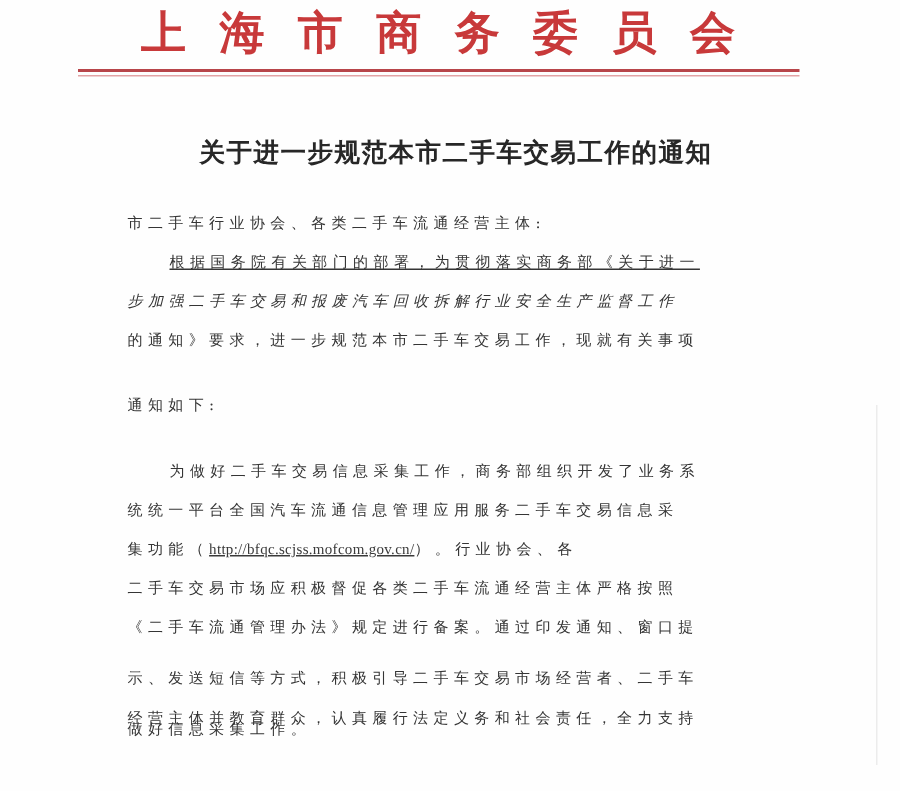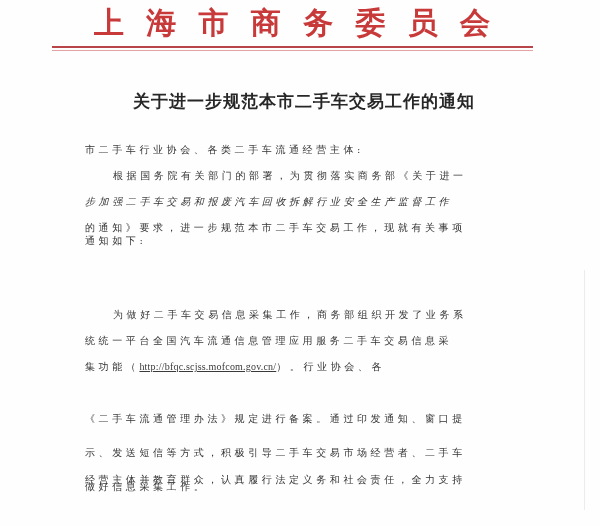--- a/index.html
+++ b/index.html
@@ -68,30 +68,31 @@
     <span>员</span>
     <span>会</span>
   </div>
 
   <div class="rule-thick"></div>
   <div class="rule-thin"></div>
 
   <div class="doc-title">关于进一步规范本市二手车交易工作的通知</div>
 
   <div class="line" style="top:139px;">市二手车行业协会、各类二手车流通经营主体:</div>
-  <div class="line indent" style="top:165px; width:382px;">根据国务院有关部门的部署，为贯彻落实商务部《关于进一</div>
+  <div class="line indent" style="top:165px; width:382px;text-decoration:underline;">根据国务院有关部门的部署，为贯彻落实商务部《关于进一</div>
   <div class="line" style="top:191px;font-style:italic;">步加强二手车交易和报废汽车回收拆解行业安全生产监督工作</div>
   <div class="line" style="top:217px;">的通知》要求，进一步规范本市二手车交易工作，现就有关事项</div>
-  <div class="line" style="top:230px;">通知如下:</div>
+  <div class="line" style="top:260px;">通知如下:</div>
 
 
   <div class="line indent" style="top:304px;">为做好二手车交易信息采集工作，商务部组织开发了业务系</div>
   <div class="line" style="top:356px;">
     <span>集功能（</span><span class="url-link">http://bfqc.scjss.mofcom.gov.cn/</span><span>）。行业协会、各</span>
   </div>
   <div class="line" style="top:330px;">统统一平台全国汽车流通信息管理应用服务二手车交易信息采</div>
+  <div class="line" style="top:382px;">二手车交易市场应积极督促各类二手车流通经营主体严格按照</div>
   <div class="line" style="top:408px;">《二手车流通管理办法》规定进行备案。通过印发通知、窗口提</div>
   <div class="line" style="top:442px;">示、发送短信等方式，积极引导二手车交易市场经营者、二手车</div>
   <div class="line" style="top:469px;">经营主体并教育群众，认真履行法定义务和社会责任，全力支持</div>
   <div class="line" style="top:476px;">做好信息采集工作。</div>
 
   <div class="edge-line"></div>
 </div>
 
 </body></html>

